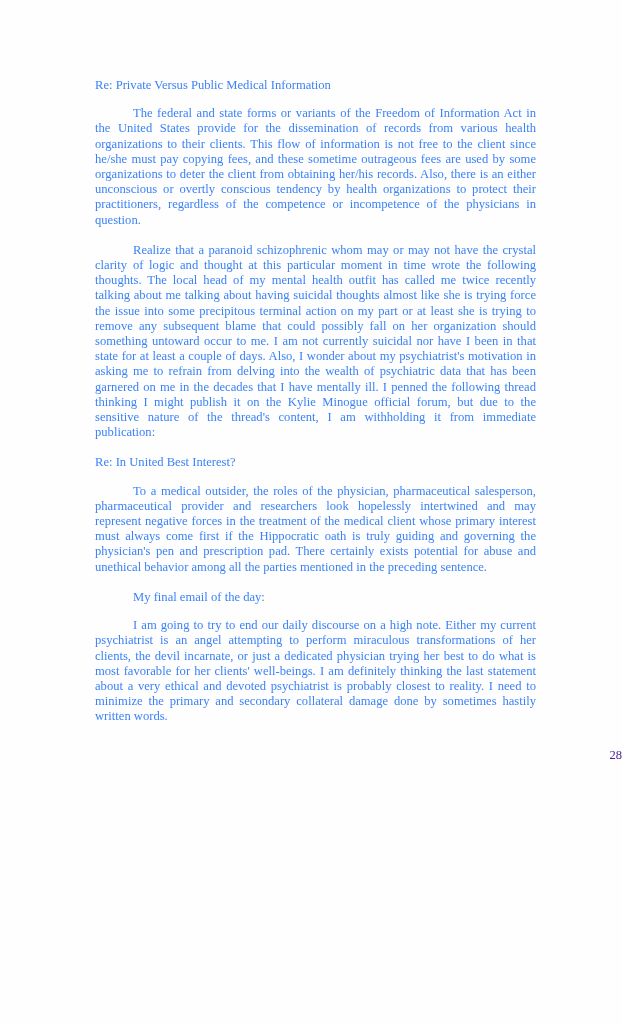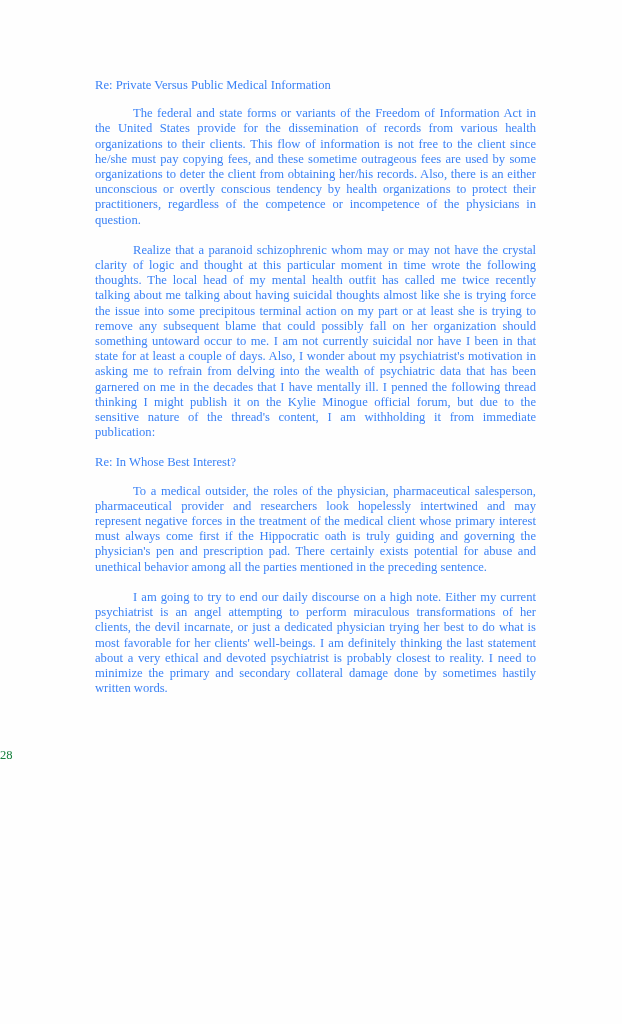--- a/index.html
+++ b/index.html
@@ -9,32 +9,33 @@
   }
   .content {
     position: absolute; left: 95px; top: 78px; width: 441px;
     font-family: "Liberation Serif", "DejaVu Serif", serif;
     font-size: 12.6px; line-height: 15.2px; color: #3b82f6;
   }
   .heading { margin: 0 0 13px 0; text-align: left; }
   .para { margin: 0 0 15px 0; text-align: justify; text-indent: 38px; }
   .para.short { text-align: left; margin-bottom: 13px; }
   .pagenum {
-    position: absolute; top: 748px; left: 0; width: 622px; text-align: left;
-    font-family: "Liberation Serif", "DejaVu Serif", serif; font-size: 12.6px; color: #15803d;
+    position: absolute; top: 748px; left: 0; width: 622px; text-align: right;
+    font-family: "Liberation Serif", "DejaVu Serif", serif; font-size: 12.6px; color: #4c1d95;
   }
 </style>
 </head>
 <body>
 
 <div class="page">
   <div class="content">
     <p class="heading">Re: Private Versus Public Medical Information</p>
     <p class="para">The federal and state forms or variants of the Freedom of Information Act in the United States provide for the dissemination of records from various health organizations to their clients. This flow of information is not free to the client since he/she must pay copying fees, and these sometime outrageous fees are used by some organizations to deter the client from obtaining her/his records. Also, there is an either unconscious or overtly conscious tendency by health organizations to protect their practitioners, regardless of the competence or incompetence of the physicians in question.</p>
     <p class="para">Realize that a paranoid schizophrenic whom may or may not have the crystal clarity of logic and thought at this particular moment in time wrote the following thoughts. The local head of my mental health outfit has called me twice recently talking about me talking about having suicidal thoughts almost like she is trying force the issue into some precipitous terminal action on my part or at least she is trying to remove any subsequent blame that could possibly fall on her organization should something untoward occur to me. I am not currently suicidal nor have I been in that state for at least a couple of days. Also, I wonder about my psychiatrist's motivation in asking me to refrain from delving into the wealth of psychiatric data that has been garnered on me in the decades that I have mentally ill. I penned the following thread thinking I might publish it on the Kylie Minogue official forum, but due to the sensitive nature of the thread's content, I am withholding it from immediate publication:</p>
 
-    <p class="heading">Re: In Whose Best Interest?</p>
+    <p class="heading">Re: In United Best Interest?</p>
     <p class="para">To a medical outsider, the roles of the physician, pharmaceutical salesperson, pharmaceutical provider and researchers look hopelessly intertwined and may represent negative forces in the treatment of the medical client whose primary interest must always come first if the Hippocratic oath is truly guiding and governing the physician's pen and prescription pad. There certainly exists potential for abuse and unethical behavior among all the parties mentioned in the preceding sentence.</p>
+    <p class="para short">My final email of the day:</p>
 
     <p class="para">I am going to try to end our daily discourse on a high note. Either my current psychiatrist is an angel attempting to perform miraculous transformations of her clients, the devil incarnate, or just a dedicated physician trying her best to do what is most favorable for her clients' well-beings. I am definitely thinking the last statement about a very ethical and devoted psychiatrist is probably closest to reality. I need to minimize the primary and secondary collateral damage done by sometimes hastily written words.</p>
   </div>
   <div class="pagenum">28</div>
 </div>
 
 </body></html>

